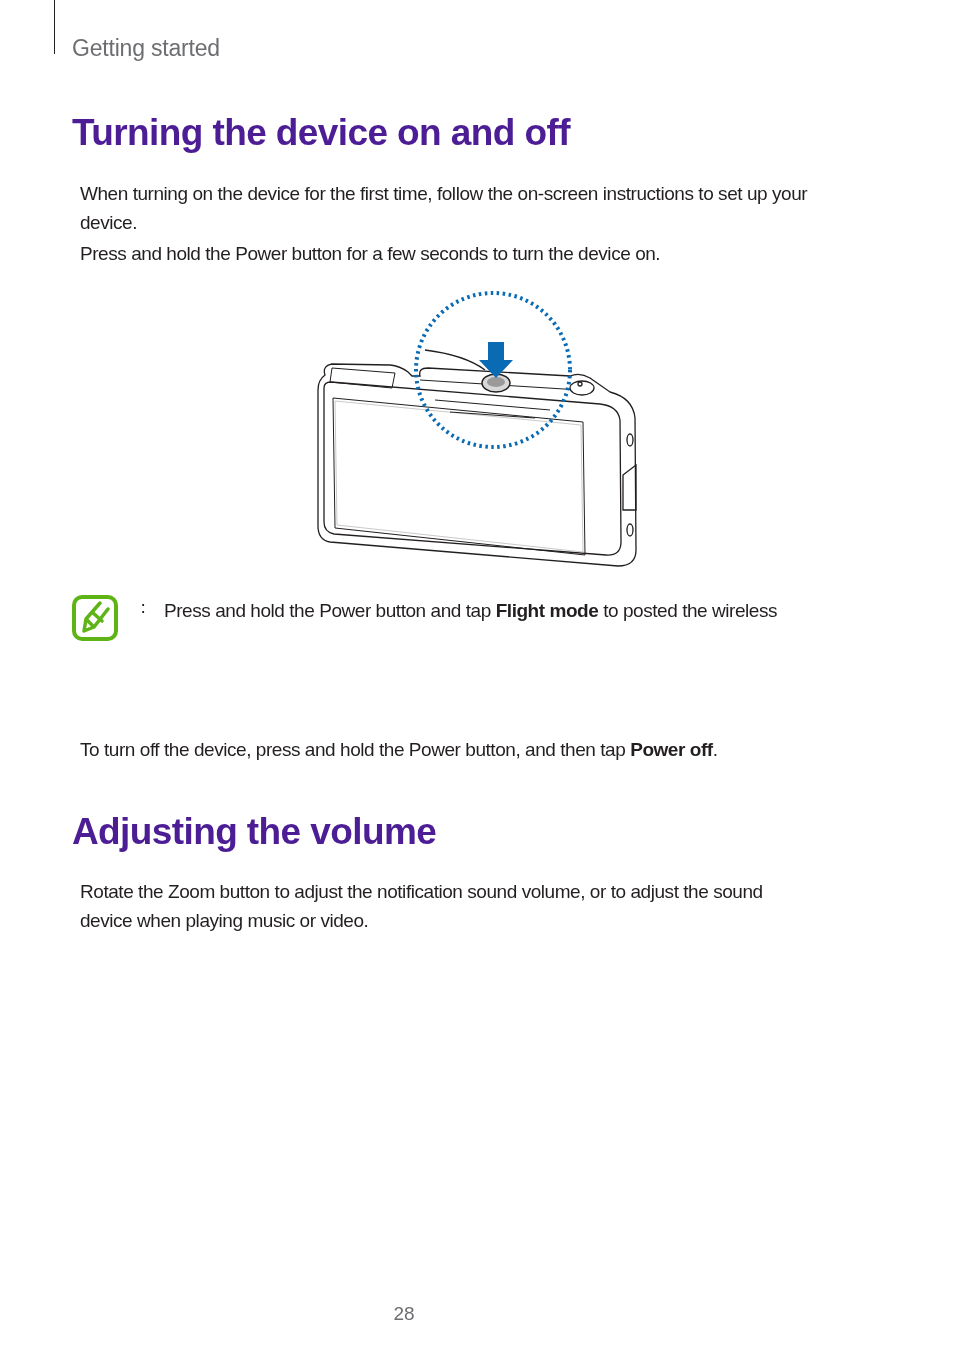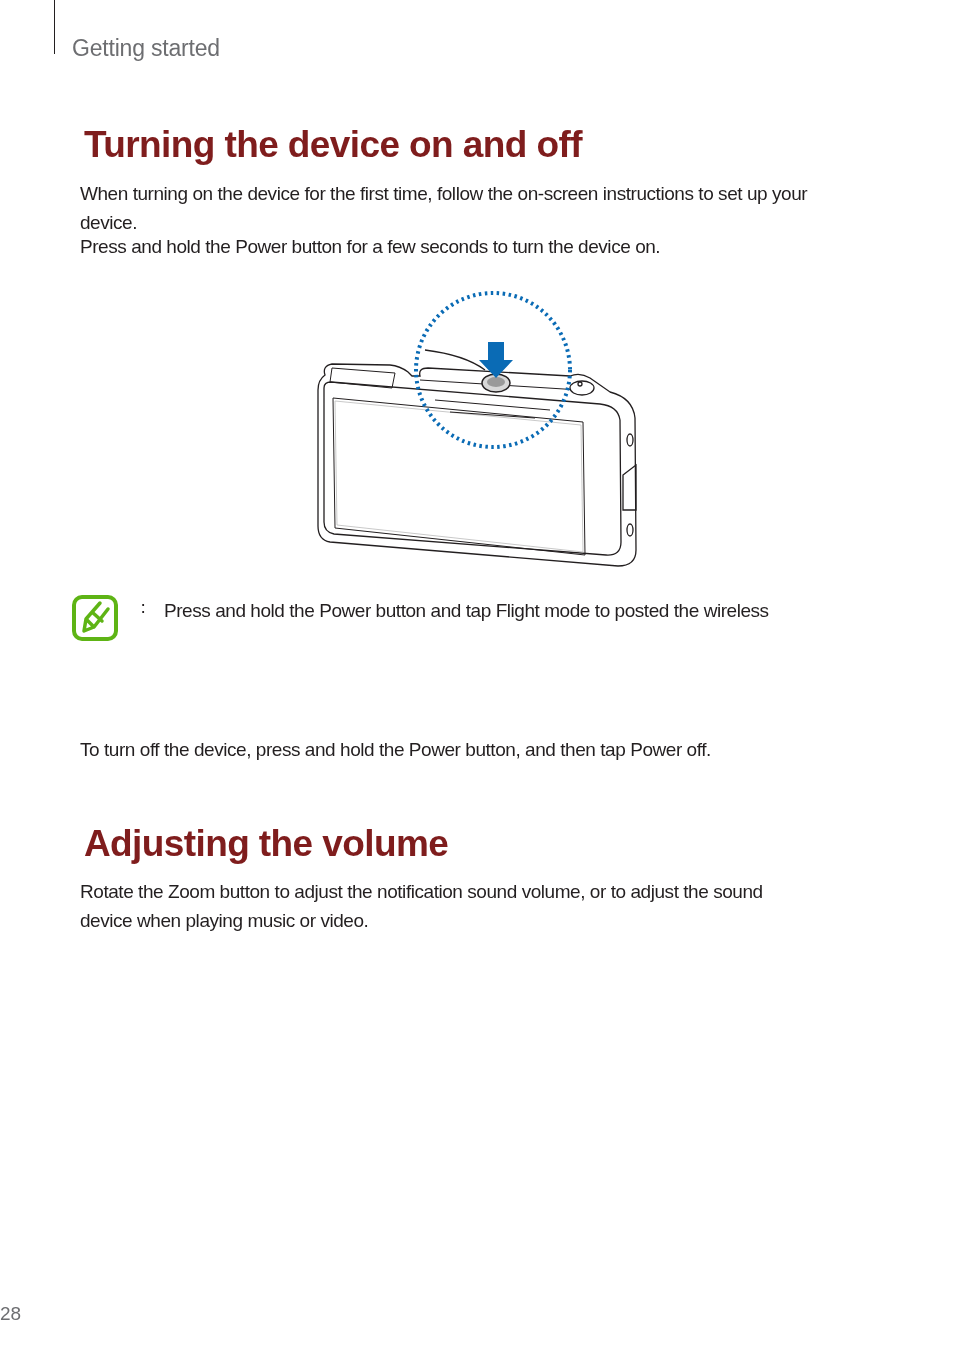--- a/index.html
+++ b/index.html
@@ -8,52 +8,52 @@
       font-family: "Liberation Sans", sans-serif; color: #231f20;
     }
     .margin-rule {
       position: absolute; left: 54px; top: 0; width: 1px; height: 54px; background: #231f20;
     }
     .running-head {
       position: absolute; left: 72px; top: 35px; font-size: 23px; color: #6d6e71;
       letter-spacing: -0.2px;
     }
     .h1 {
-      position: absolute; left: 72px; margin: 12px; font-weight: bold; color: #7f1d1d;
+      position: absolute; left: 72px; margin: 0; font-weight: bold; color: #4c1d95;
       font-size: 37px; letter-spacing: -0.6px; white-space: nowrap;
     }
     .p {
       position: absolute; left: 72px; margin: 8px; font-size: 19px; line-height: 29px;
       letter-spacing: -0.45px; color: #231f20; white-space: nowrap;
     }
     .figure { position: absolute; left: 300px; top: 280px; width: 350px; height: 300px; }
     .note-icon { position: absolute; left: 72px; top: 595px; width: 46px; height: 46px; }
     .bullets { position: absolute; left: 140px; top: 589px; margin: 0; padding: 0; list-style: none; }
     .bullet {
       position: relative; padding-left: 24px; font-size: 19px; line-height: 29px;
       letter-spacing: -0.45px; white-space: nowrap; margin-bottom: 7px;
     }
     .bullet-dot { position: absolute; left: 0; top: 0; color: #231f20; }
-    b { font-weight: normal; }
+    b { font-weight: bold; }
     .page-number {
-      position: absolute; left: 0; width: 808px; text-align: left; top: 1303px;
+      position: absolute; left: 0; width: 808px; text-align: center; top: 1303px;
       font-size: 19px; color: #6d6e71;
     }
   </style>
 </head>
 <body>
 
 <div class="margin-rule"></div>
 <div class="running-head">Getting started</div>
 
 <h1 class="h1" style="top:112px">Turning the device on and off</h1>
 
 <p class="p" style="top:171px">When turning on the device for the first time, follow the on-screen instructions to set up your</p>
 <p class="p" style="top:200px">device.</p>
-<p class="p" style="top:224px">Press and hold the Power button for a few seconds to turn the device on.</p>
+<p class="p" style="top:231px">Press and hold the Power button for a few seconds to turn the device on.</p>
 
 <div class="figure">
   <svg width="350" height="300" viewBox="0 0 350 300" fill="none" stroke="#231f20" stroke-width="1.3">
 
     <path d="M25 95 Q22 86 32 84 L90 85 Q100 86 108 92 L112 96 L120 96 Q118 88 128 88 L270 96 Q280 92 290 98 Q300 105 310 112 Q333 118 335 138 L336 270 Q336 286 318 286 L30 262 Q18 260 18 246 L18 110 Q18 100 25 95 Z" fill="#fff"></path>
     <path d="M24 108 Q24 102 31 102 L300 124 Q318 126 320 140 L321 262 Q321 276 306 275 L34 254 Q24 252 24 242 Z"></path>
 
     <path d="M33 118 L283 142 L285 275 L35 248 Z" stroke-width="1"></path>
     <path d="M35 121 L281 145 L283 272 L37 245 Z" stroke="#bbb" stroke-width="0.8"></path>
 

